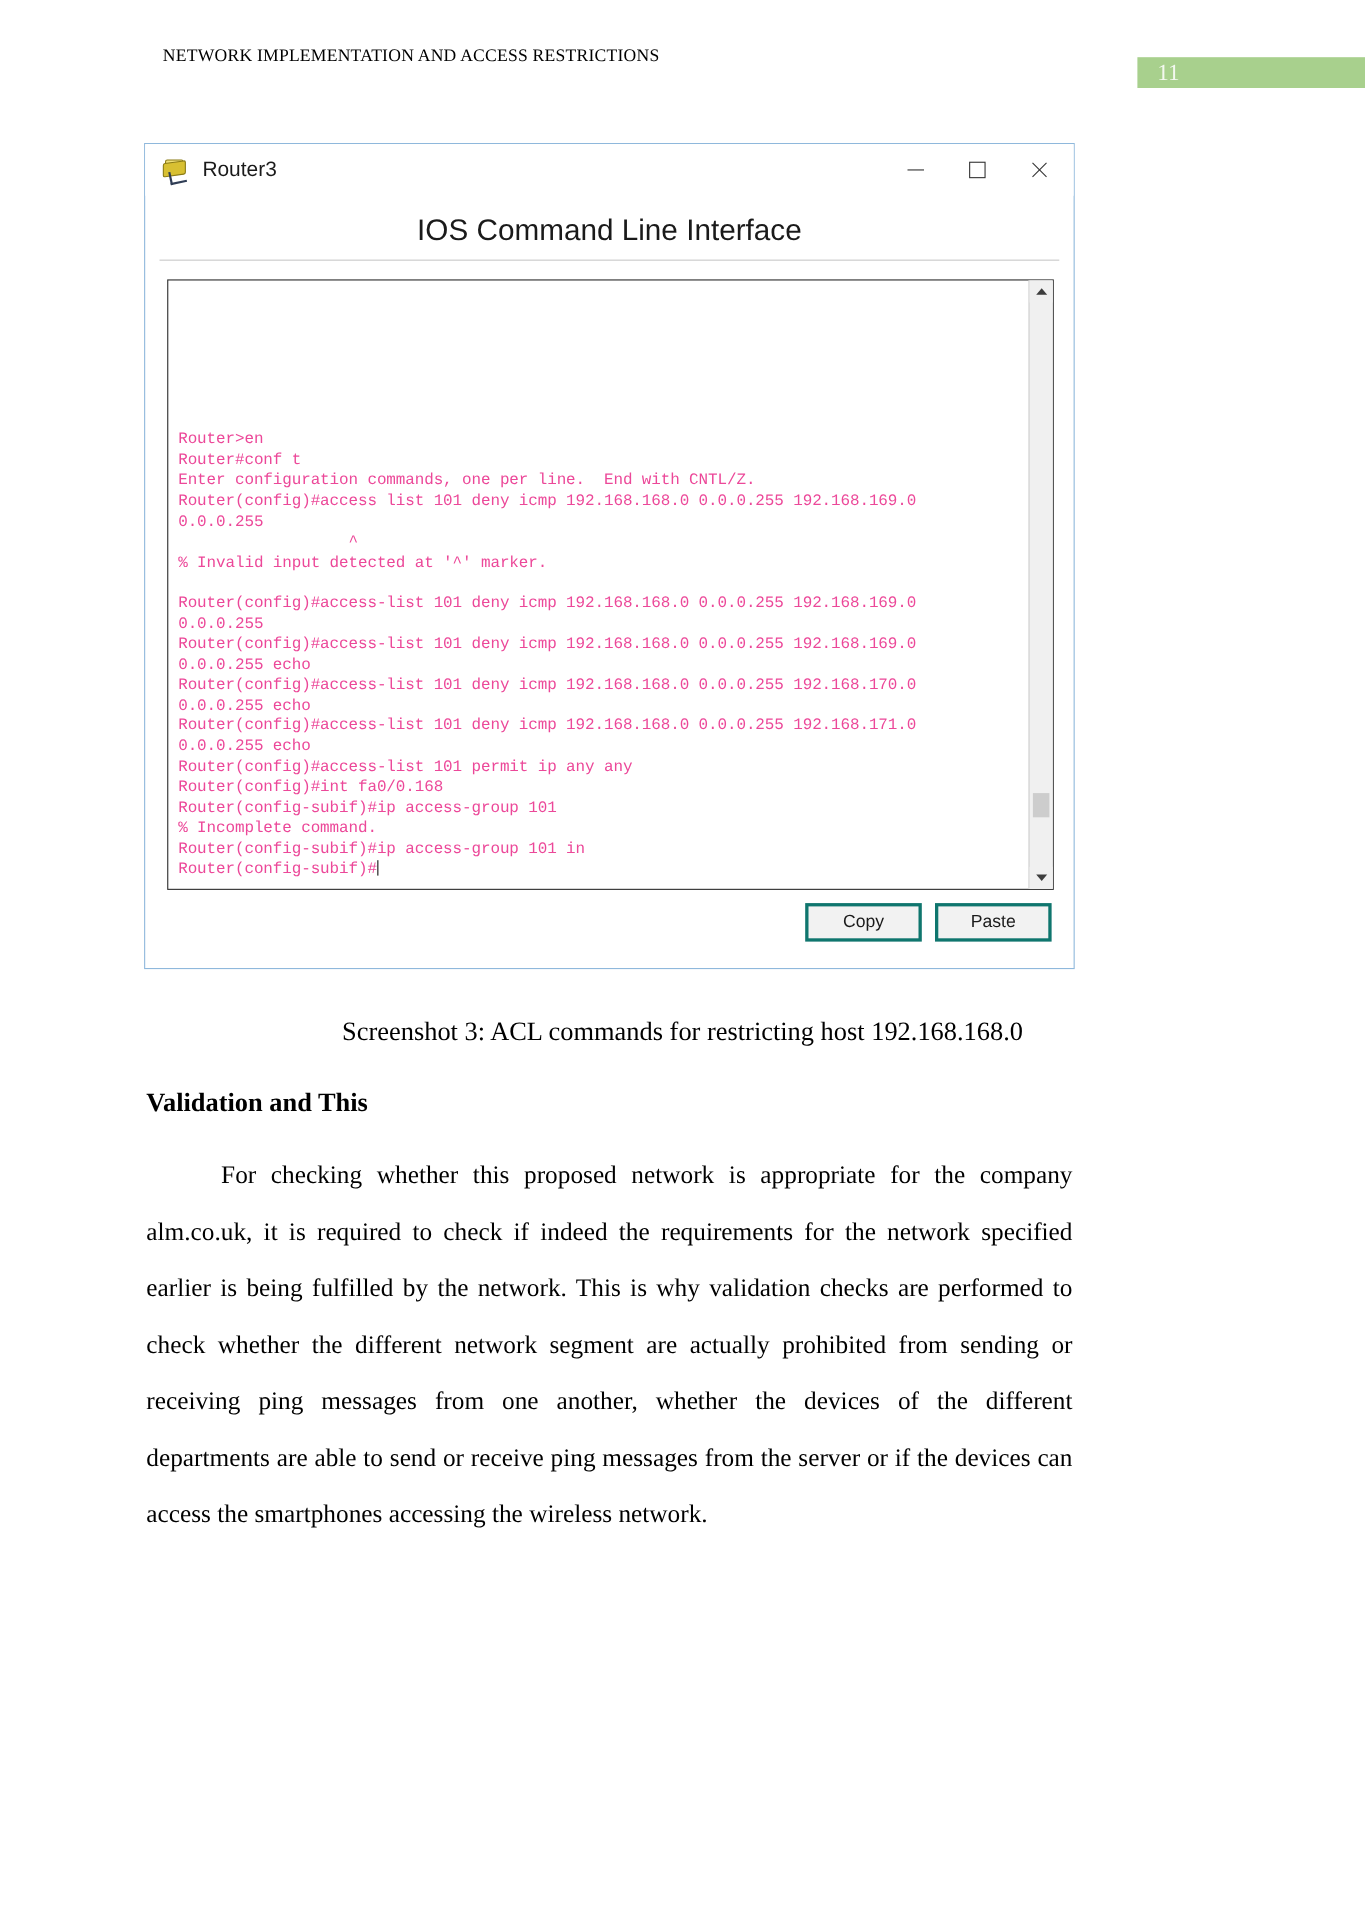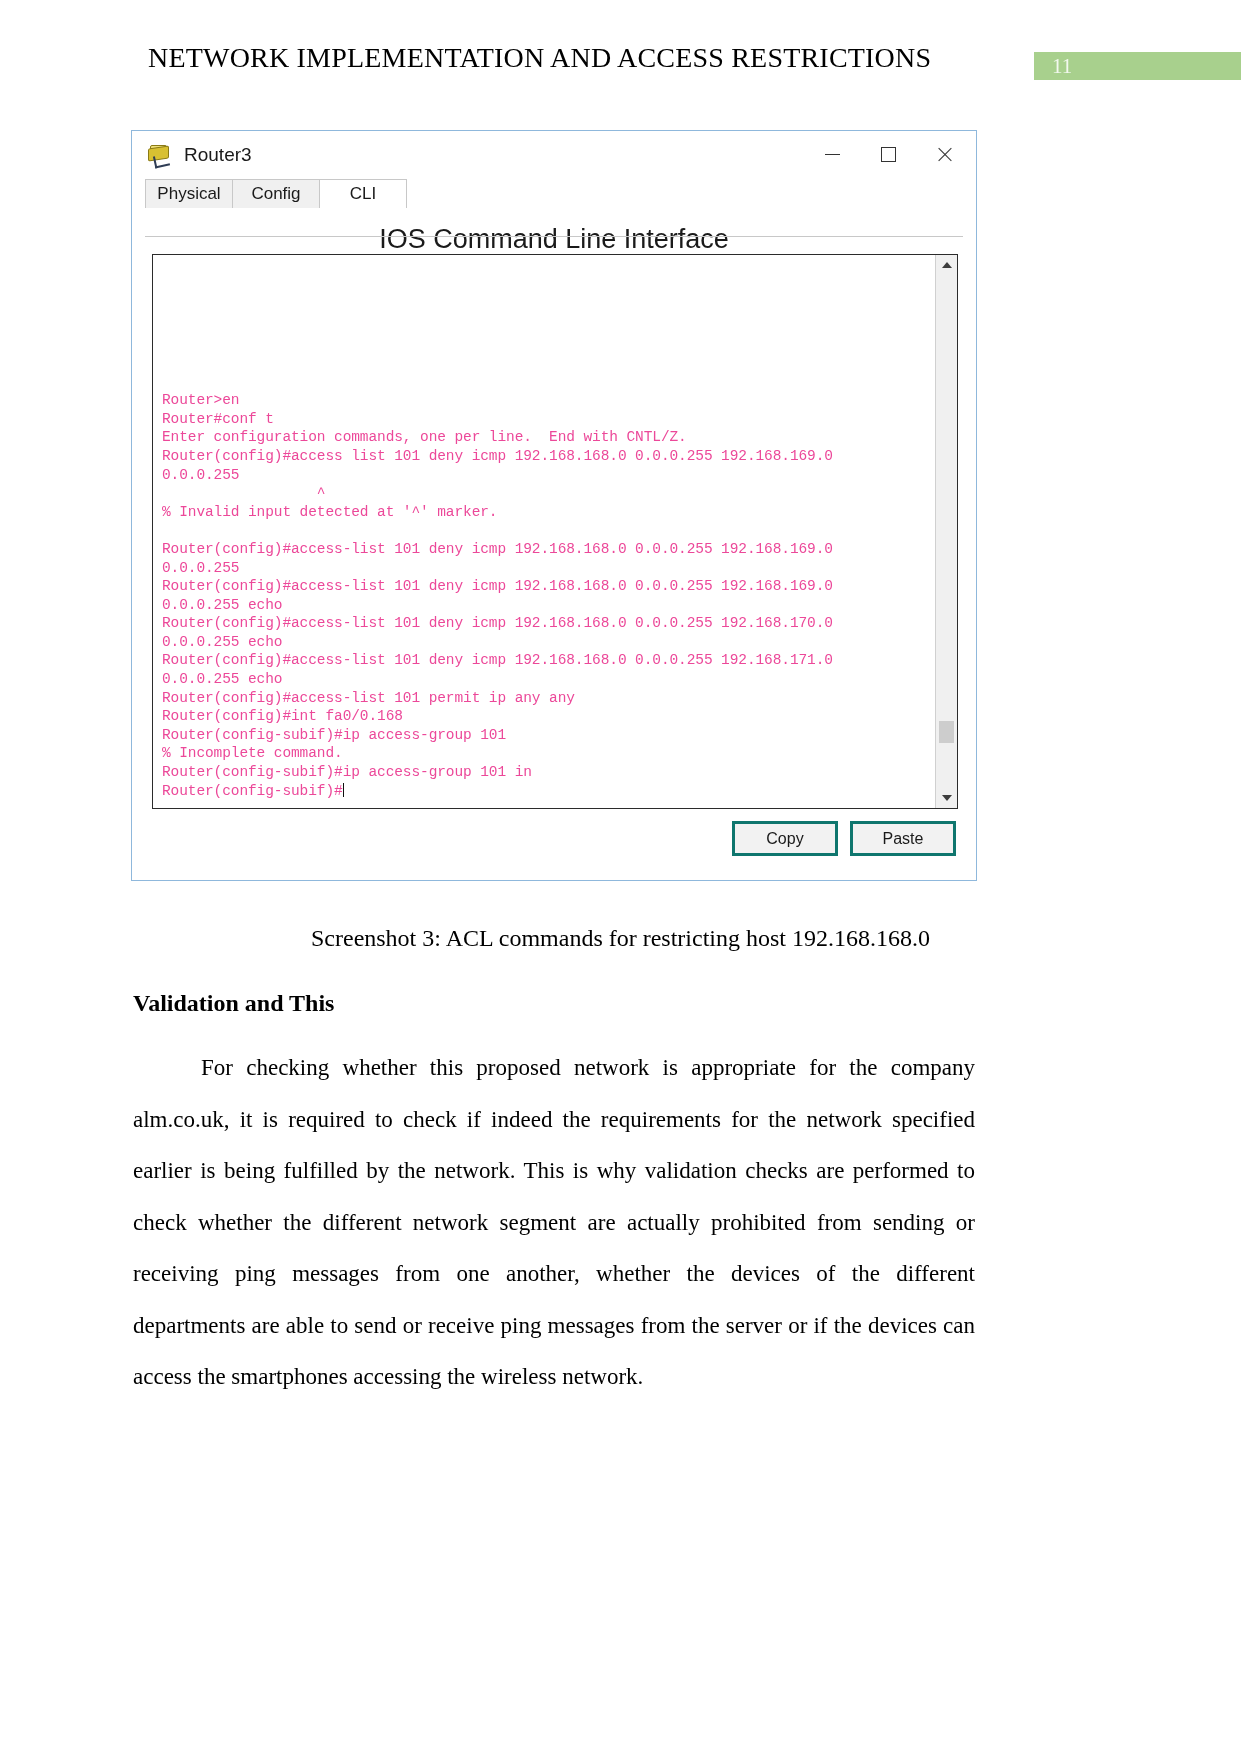--- a/index.html
+++ b/index.html
@@ -22,21 +22,21 @@
     top: 42px;
     left: 0;
     width: 100%;
     height: 32px;
   }
   .header-title {
     position: absolute;
     left: 148px;
     top: 0;
     font-family: "Liberation Serif", serif;
-    font-size: 28px;
+    font-size: 16px;
     letter-spacing: 0.2px;
     white-space: nowrap;
   }
   .page-number-banner {
     position: absolute;
     right: 0;
     top: 52px;
     width: 165px;
     height: 28px;
     background: #a8d08d;
@@ -348,25 +348,20 @@
       </span>
       <span class="pt-winbtn">
         <span class="glyph-max"></span>
       </span>
       <span class="pt-winbtn">
         <span class="glyph-close"></span>
       </span>
     </span>
   </div>
 
-  <div class="pt-tabs">
-    <div class="pt-tab">Physical</div>
-    <div class="pt-tab">Config</div>
-    <div class="pt-tab active">CLI</div>
-  </div>
   <div class="pt-tabs-underline"></div>
 
   <div class="cli-heading">IOS Command Line Interface</div>
 
   <div class="cli-outer">
     <div class="cli-text" id="cli-text"><div class="cli-line">&nbsp;</div><div class="cli-line">&nbsp;</div><div class="cli-line">&nbsp;</div><div class="cli-line">&nbsp;</div><div class="cli-line">&nbsp;</div><div class="cli-line">&nbsp;</div><div class="cli-line">&nbsp;</div><div class="cli-line">Router&gt;en</div><div class="cli-line">Router#conf t</div><div class="cli-line">Enter configuration commands, one per line.  End with CNTL/Z.</div><div class="cli-line">Router(config)#access list 101 deny icmp 192.168.168.0 0.0.0.255 192.168.169.0</div><div class="cli-line">0.0.0.255</div><div class="cli-line">                  ^</div><div class="cli-line">% Invalid input detected at '^' marker.</div><div class="cli-line">&nbsp;</div><div class="cli-line">Router(config)#access-list 101 deny icmp 192.168.168.0 0.0.0.255 192.168.169.0</div><div class="cli-line">0.0.0.255</div><div class="cli-line">Router(config)#access-list 101 deny icmp 192.168.168.0 0.0.0.255 192.168.169.0</div><div class="cli-line">0.0.0.255 echo</div><div class="cli-line">Router(config)#access-list 101 deny icmp 192.168.168.0 0.0.0.255 192.168.170.0</div><div class="cli-line">0.0.0.255 echo</div><div class="cli-line">Router(config)#access-list 101 deny icmp 192.168.168.0 0.0.0.255 192.168.171.0</div><div class="cli-line">0.0.0.255 echo</div><div class="cli-line">Router(config)#access-list 101 permit ip any any</div><div class="cli-line">Router(config)#int fa0/0.168</div><div class="cli-line">Router(config-subif)#ip access-group 101</div><div class="cli-line">% Incomplete command.</div><div class="cli-line">Router(config-subif)#ip access-group 101 in</div><div class="cli-line">Router(config-subif)#<span class="cli-cursor"></span></div></div>
     <div class="cli-scrollbar">
       <div class="sb-arrow up">
           <span class="tri"></span>
         </div>

